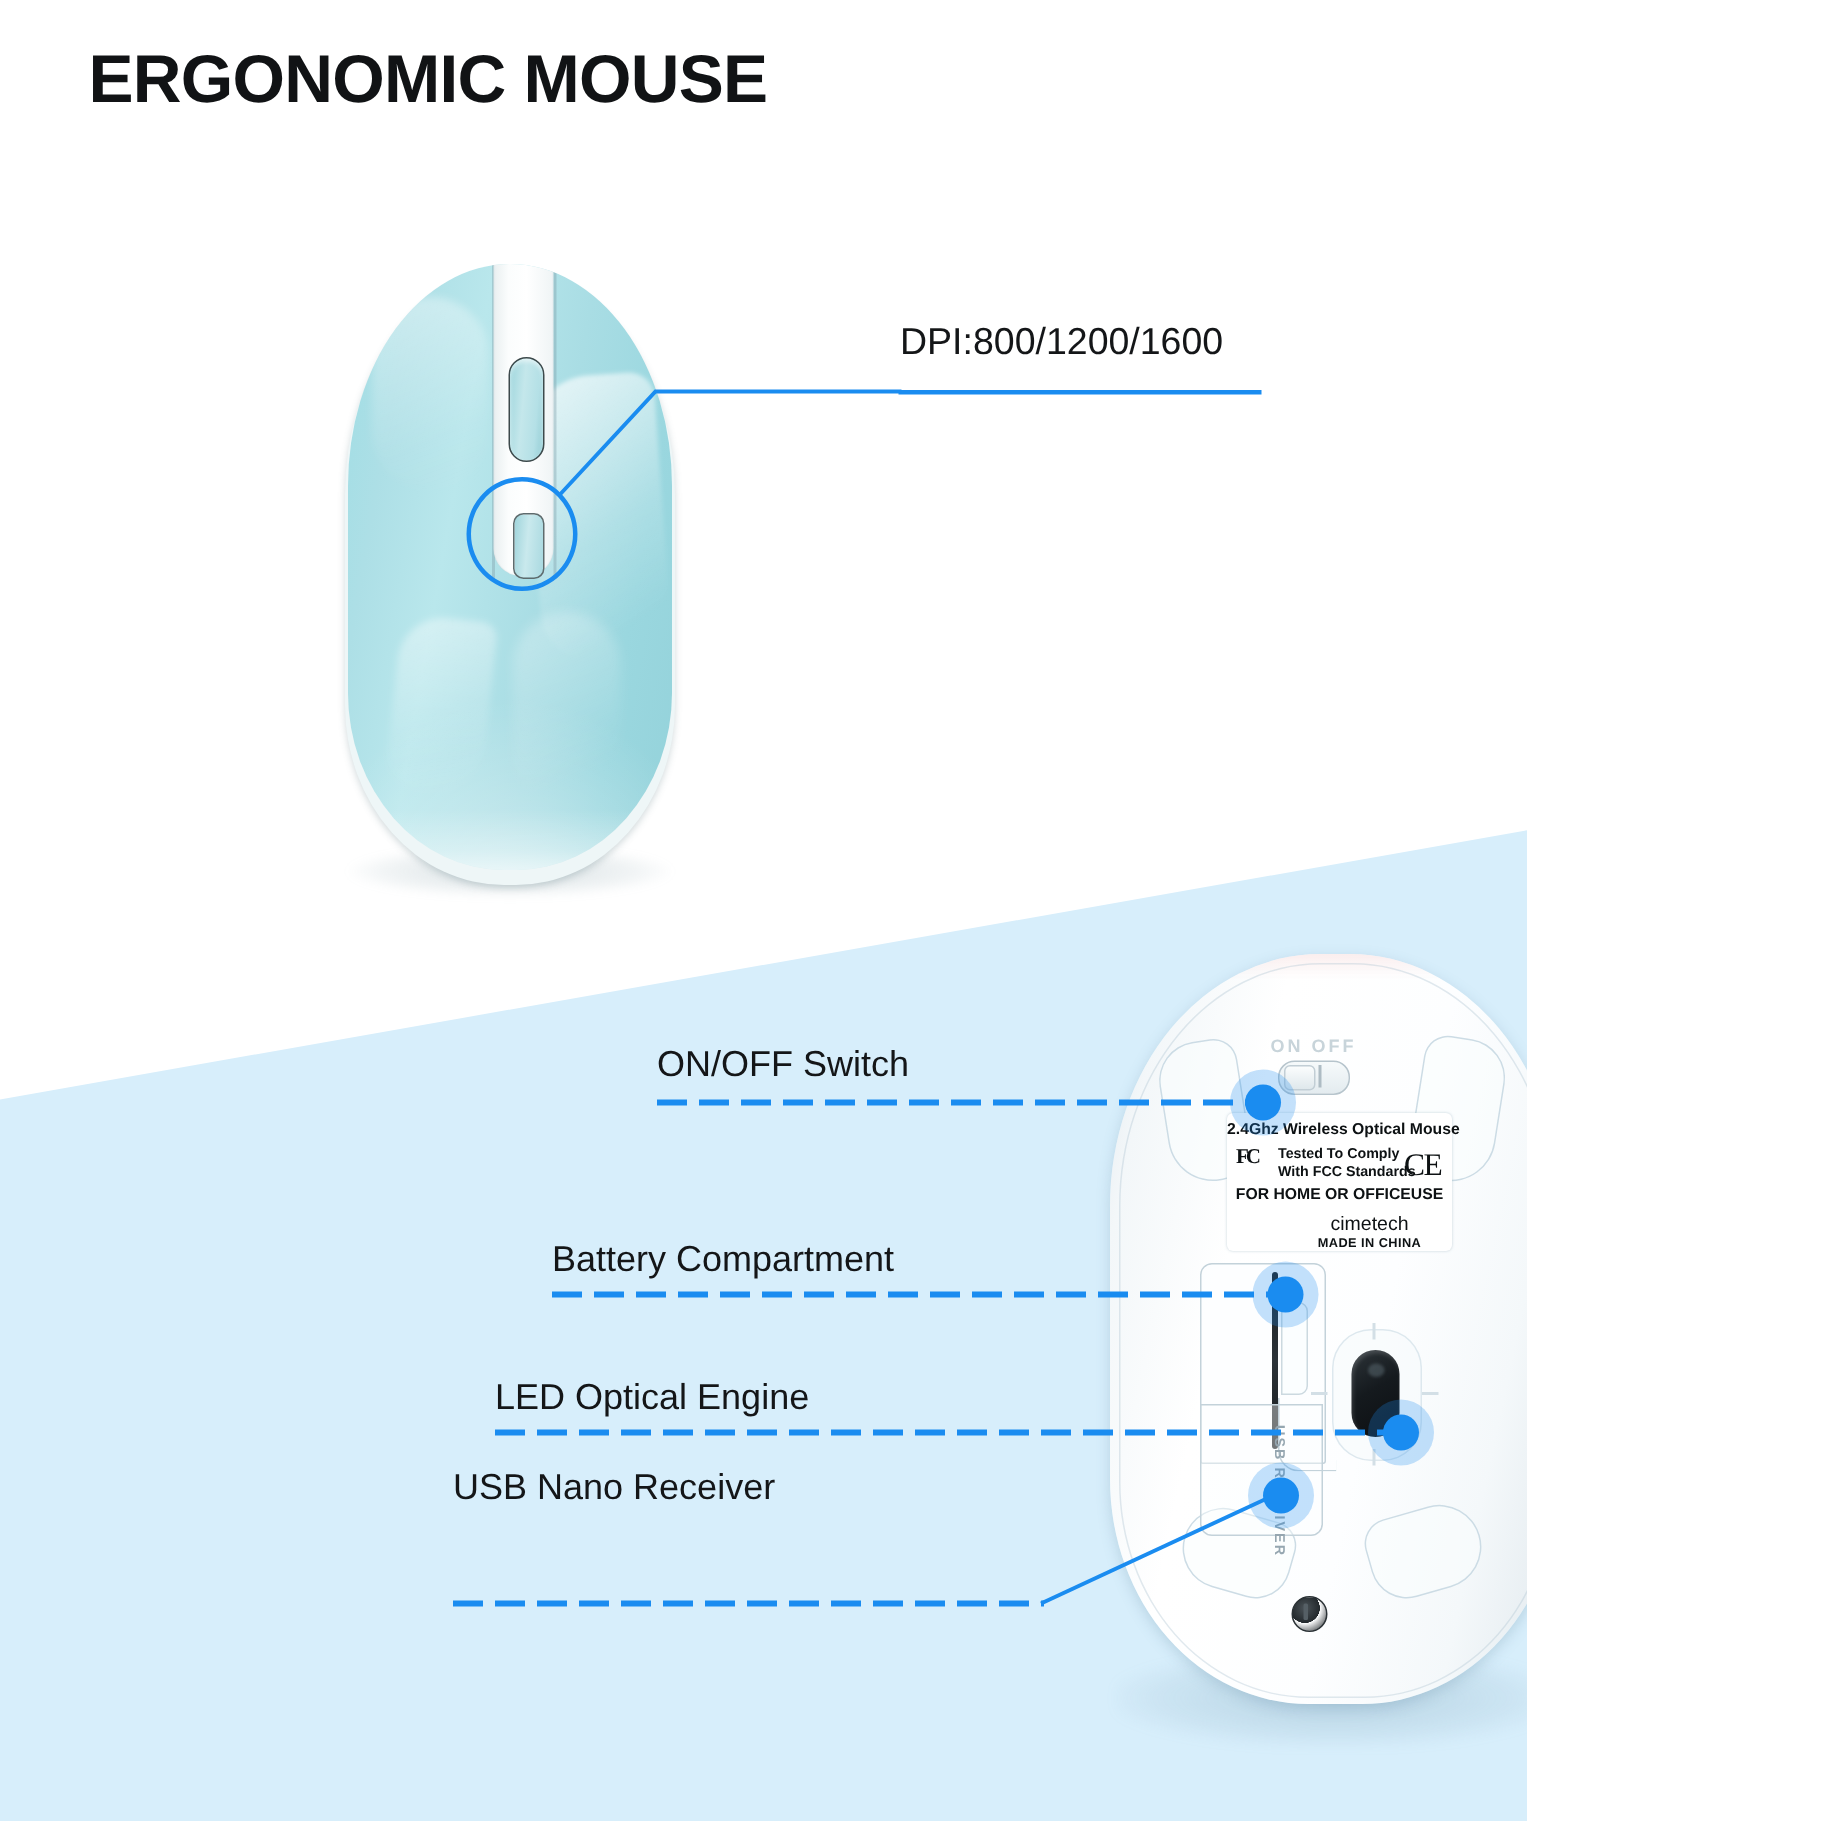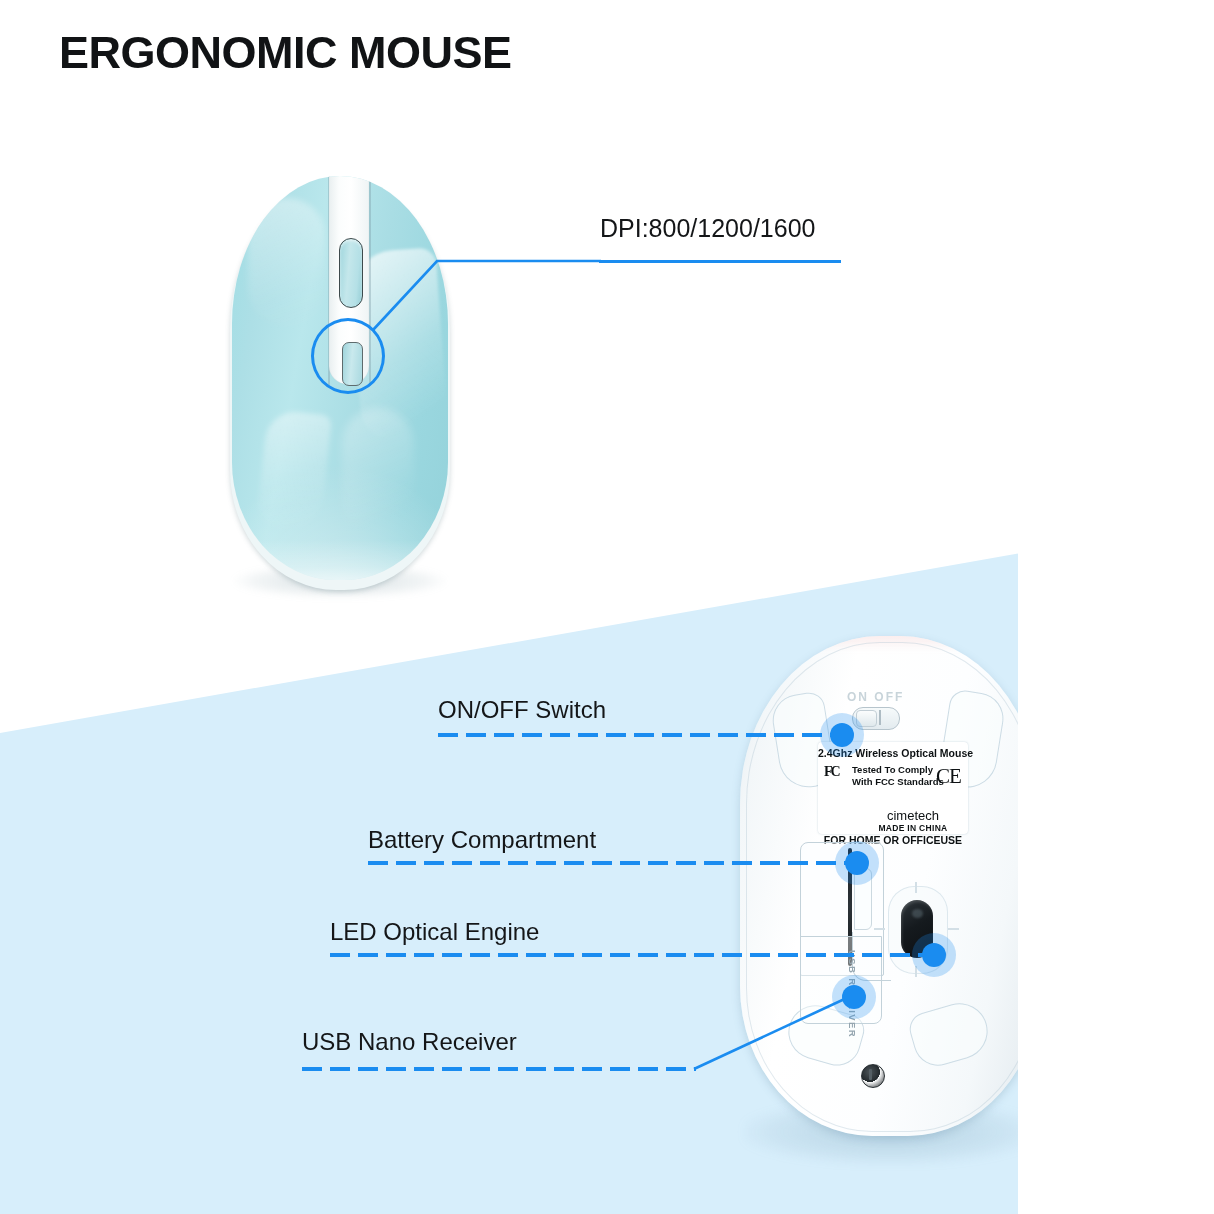--- a/index.html
+++ b/index.html
@@ -187,21 +187,21 @@
     position:absolute;left:78px;top:106px;width:150px;height:92px;
     background:#ffffff;border-radius:4px;
     box-shadow:0 0 2px rgba(150,175,190,0.55);
     color:#0d1113;
   }
   .st-line1{position:absolute;left:0;top:5px;width:150px;text-align:center;font-size:10.5px;font-weight:bold;white-space:nowrap;}
   .st-fcc{position:absolute;left:6px;top:22px;font-size:14px;font-weight:bold;letter-spacing:-2px;font-family:"Liberation Serif",serif;}
   .st-line2{position:absolute;left:34px;top:22px;width:84px;text-align:left;font-size:9.5px;font-weight:bold;white-space:nowrap;}
   .st-line3{position:absolute;left:34px;top:34px;width:84px;text-align:center;font-size:9.5px;font-weight:bold;white-space:nowrap;}
   .st-ce{position:absolute;left:118px;top:22px;font-size:21px;font-weight:normal;letter-spacing:-1px;font-family:"Liberation Serif",serif;}
-  .st-line4{position:absolute;left:0;top:48px;width:150px;text-align:center;font-size:10.5px;font-weight:bold;white-space:nowrap;margin-top:44px;}
+  .st-line4{position:absolute;left:0;top:48px;width:150px;text-align:center;font-size:10.5px;font-weight:bold;white-space:nowrap;}
   .st-brand{position:absolute;left:0;top:66px;width:150px;text-align:center;font-size:13px;white-space:nowrap;padding-left:40px;box-sizing:border-box;}
   .st-origin{position:absolute;left:0;top:81px;width:150px;text-align:center;font-size:8.5px;font-weight:bold;letter-spacing:0.3px;white-space:nowrap;padding-left:40px;box-sizing:border-box;}
 
   
   .batt{
     position:absolute;left:60px;top:206px;width:82px;height:132px;
     border:1.6px solid #c3d2da;border-radius:8px 8px 2px 2px;
     background:rgba(252,254,255,0.5);
   }
   .batt-slot{
@@ -357,21 +357,21 @@
   <div class="callout-label" style="left:368px;top:828px;">Battery Compartment</div>
   <div class="dash-line" style="left:368px;top:861px;width:484px;"></div>
   <div class="dot-halo" style="left:835px;top:841px;width:44px;height:44px;"></div>
   <div class="dot" style="left:845px;top:851px;width:24px;height:24px;"></div>
 
   <div class="callout-label" style="left:330px;top:920px;text-align:right;">LED Optical Engine</div>
   <div class="dash-line" style="left:330px;top:953px;width:600px;"></div>
   <div class="dot-halo" style="left:912px;top:933px;width:44px;height:44px;"></div>
   <div class="dot" style="left:922px;top:943px;width:24px;height:24px;"></div>
 
-  <div class="callout-label" style="left:302px;top:1030px;">USB Nano Receiver</div>
+  <div class="callout-label" style="left:302px;top:980px;">USB Nano Receiver</div>
   <div class="dash-line" style="left:302px;top:1067px;width:394px;"></div>
   <svg class="angle-svg" style="left:0;top:0;width:1214px;height:1214px;">
     <polyline points="694,1069 851,996" fill="none" stroke="#1a8cf0" stroke-width="2.6"></polyline>
   </svg>
   <div class="dot-halo" style="left:832px;top:975px;width:44px;height:44px;"></div>
   <div class="dot" style="left:842px;top:985px;width:24px;height:24px;"></div>
 
 </div>
 
 </body></html>

